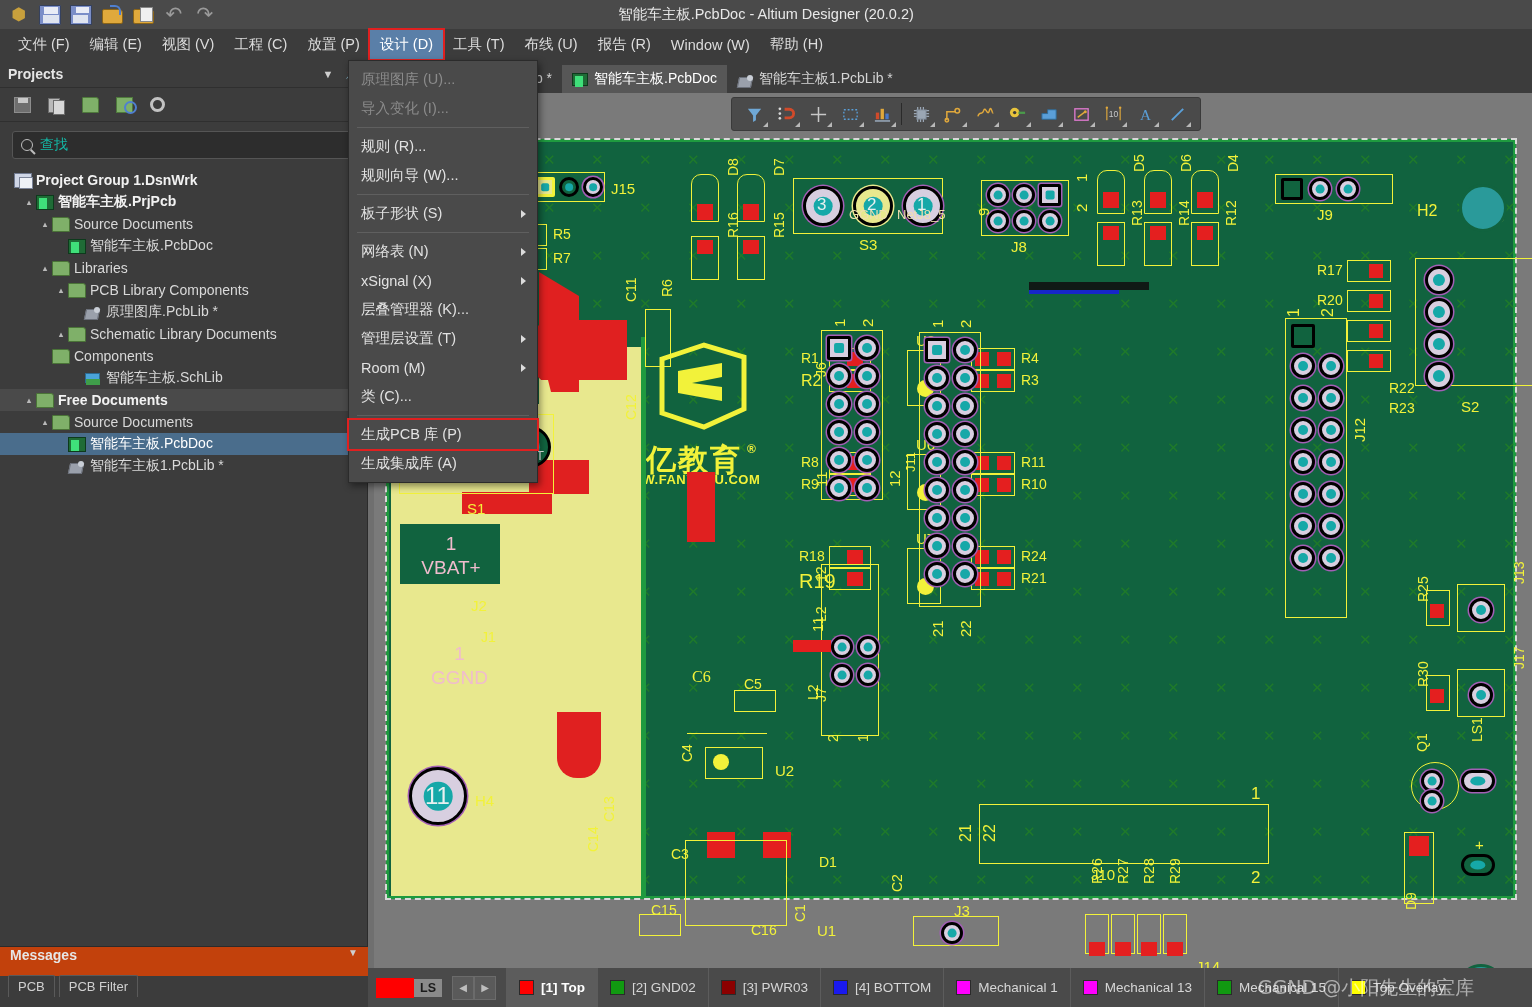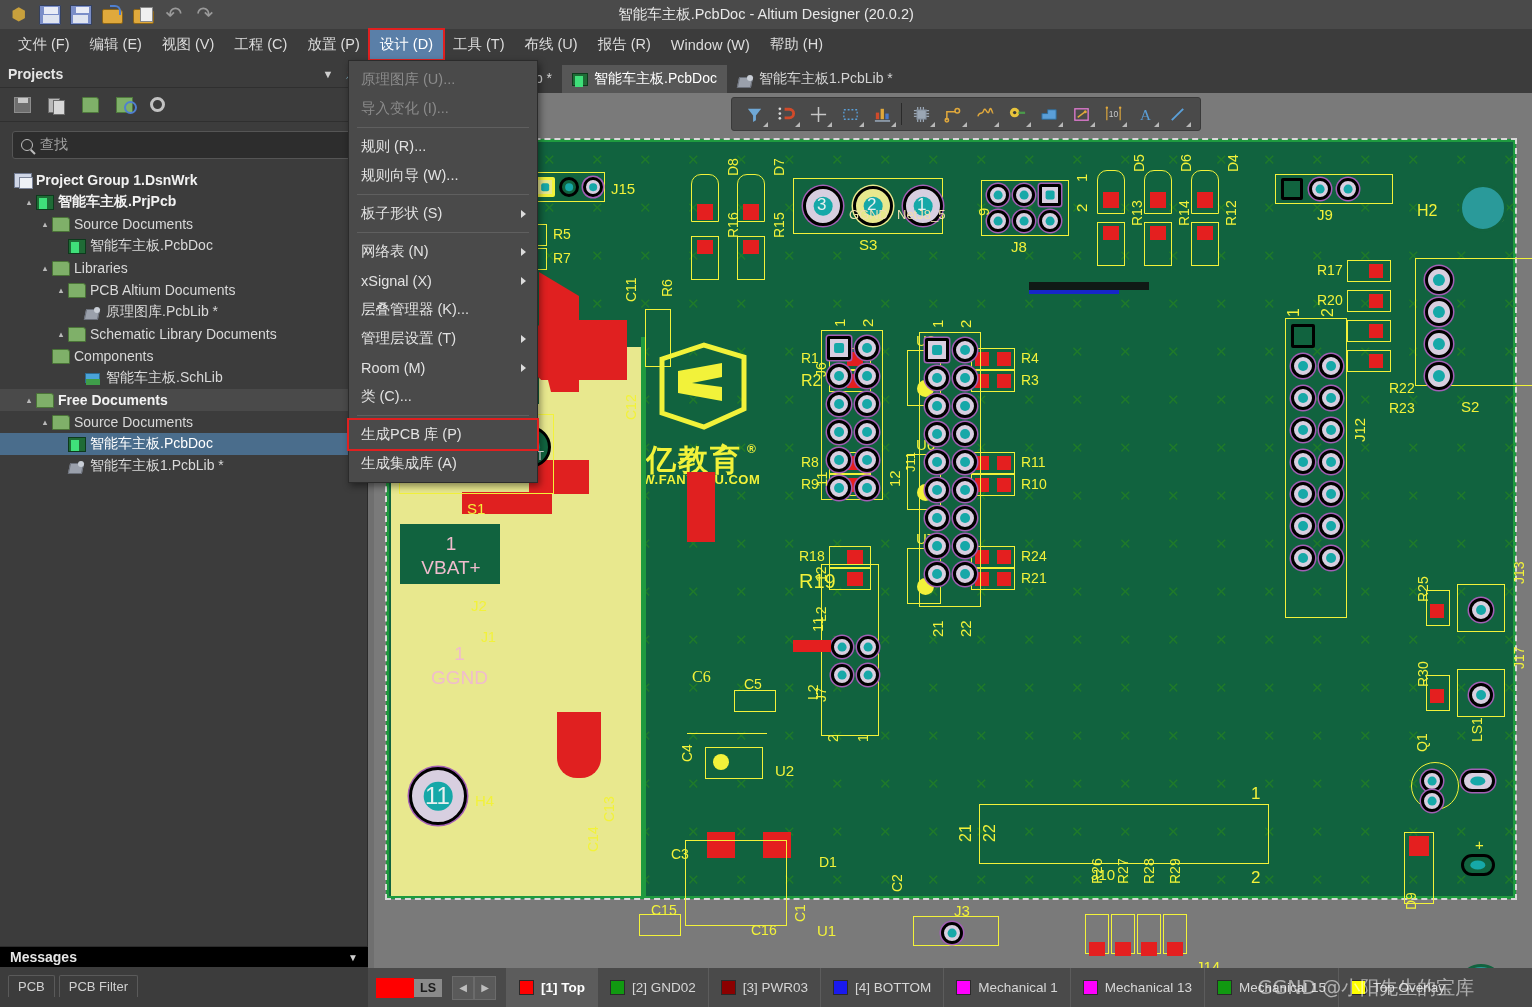--- a/index.html
+++ b/index.html
@@ -75,21 +75,21 @@
   .ptb.folder2:after{ content:""; position:absolute; left:7px; top:3px; width:9px; height:9px; border:2px solid #4f7fd0; border-radius:50%;}
   .ptb.gear{ border:3px solid #c2c2c2; border-radius:50%; width:15px; height:15px;}
 
   #searchwrap{ padding:9px 12px 6px 12px; }
   #searchbox{
     height:28px; background:#2d2d2d; border:1px solid #555; border-radius:3px;
     display:flex; align-items:center; padding:0 8px; gap:7px;
   }
   #searchbox .mag{ width:12px;height:12px;border:1.6px solid #bdbdbd;border-radius:50%;position:relative;}
   #searchbox .mag:after{ content:"";position:absolute;right:-4px;bottom:-3px;width:6px;height:1.6px;background:#bdbdbd;transform:rotate(45deg);}
-  #searchbox .sv{ color:#a3a3a3; font-size:14px; }
+  #searchbox .sv{ color:#14b8a6; font-size:14px; }
 
   #tree{ padding:4px 0 0 0; font-size:14px; }
   .tnode{ height:22px; display:flex; align-items:center; white-space:nowrap; }
   .tnode .arrow{ width:14px; text-align:center; color:#b9b9b9; font-size:9px; }
   .tnode .ticon{ width:18px; height:15px; margin-right:4px; position:relative; flex:none; }
   .tnode .tlabel{ color:#d9d9d9; }
   .tnode.bold .tlabel{ font-weight:bold; color:#f2f2f2; }
   .tnode.rowsel{ background:#4a6d8c; }
   .tnode.rowsel .tlabel{ color:#ffffff; }
   .tnode.rowsel2{ background:#4a4a4a; }
@@ -107,21 +107,21 @@
   .i-pcblib:after{ content:""; position:absolute; left:10px; top:2px; width:6px; height:6px; background:#c9ced6; border-radius:50%;}
   .i-schlib{ background:transparent; }
   .i-schlib:before{ content:""; position:absolute; left:1px; top:2px; width:13px; height:8px; background:#4aa3d9; border:1px solid #2c6b92;}
   .i-schlib:after{ content:""; position:absolute; left:2px; top:8px; width:14px; height:6px; background:#3f9e4a;}
 
   
   #messages{
     position:absolute; left:0; top:946px; width:368px; height:61px; background:#3c3c3c;
   }
   #msgbar{
-    height:21px; background:#000000; display:flex; align-items:center; padding:0 10px;
+    height:30px; background:#c2410c; display:flex; align-items:flex-start; padding:0 10px;
     border-top:1px solid #2b2b2b;
   }
   #msgbar .mt{ font-weight:bold; font-size:14px; color:#e6e6e6; flex:1; }
   #msgbar .mcar{ font-size:10px; color:#cfcfcf; }
   #panelTabs{ position:absolute; left:8px; top:975px; display:flex; gap:4px; }
   .ptab{
     background:#3c3c3c; border:1px solid #5a5a5a; border-bottom:none;
     padding:3px 9px; font-size:13px; color:#d0d0d0; border-radius:2px 2px 0 0;
   }
 
@@ -287,21 +287,21 @@
         <span class="tlabel">智能车主板.PcbDoc</span>
       </div>
       <div class="tnode" style="padding-left: 38px;">
         <span class="arrow">▴</span>
         <span class="ticon i-folder"></span>
         <span class="tlabel">Libraries</span>
       </div>
       <div class="tnode" style="padding-left: 54px;">
         <span class="arrow">▴</span>
         <span class="ticon i-folder"></span>
-        <span class="tlabel">PCB Altium Documents</span>
+        <span class="tlabel">PCB Library Components</span>
       </div>
       <div class="tnode" style="padding-left: 70px;">
         <span class="arrow"></span>
         <span class="ticon i-pcblib"></span>
         <span class="tlabel">原理图库.PcbLib *</span>
       </div>
       <div class="tnode" style="padding-left: 54px;">
         <span class="arrow">▴</span>
         <span class="ticon i-folder"></span>
         <span class="tlabel">Schematic Library Documents</span>

